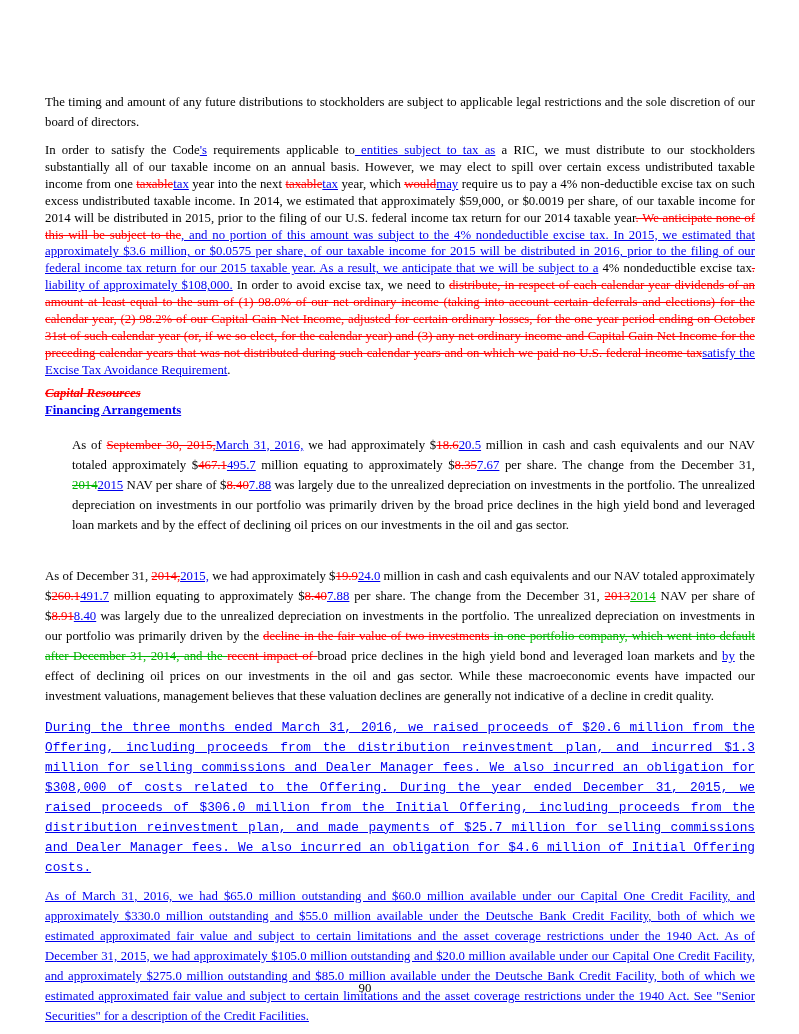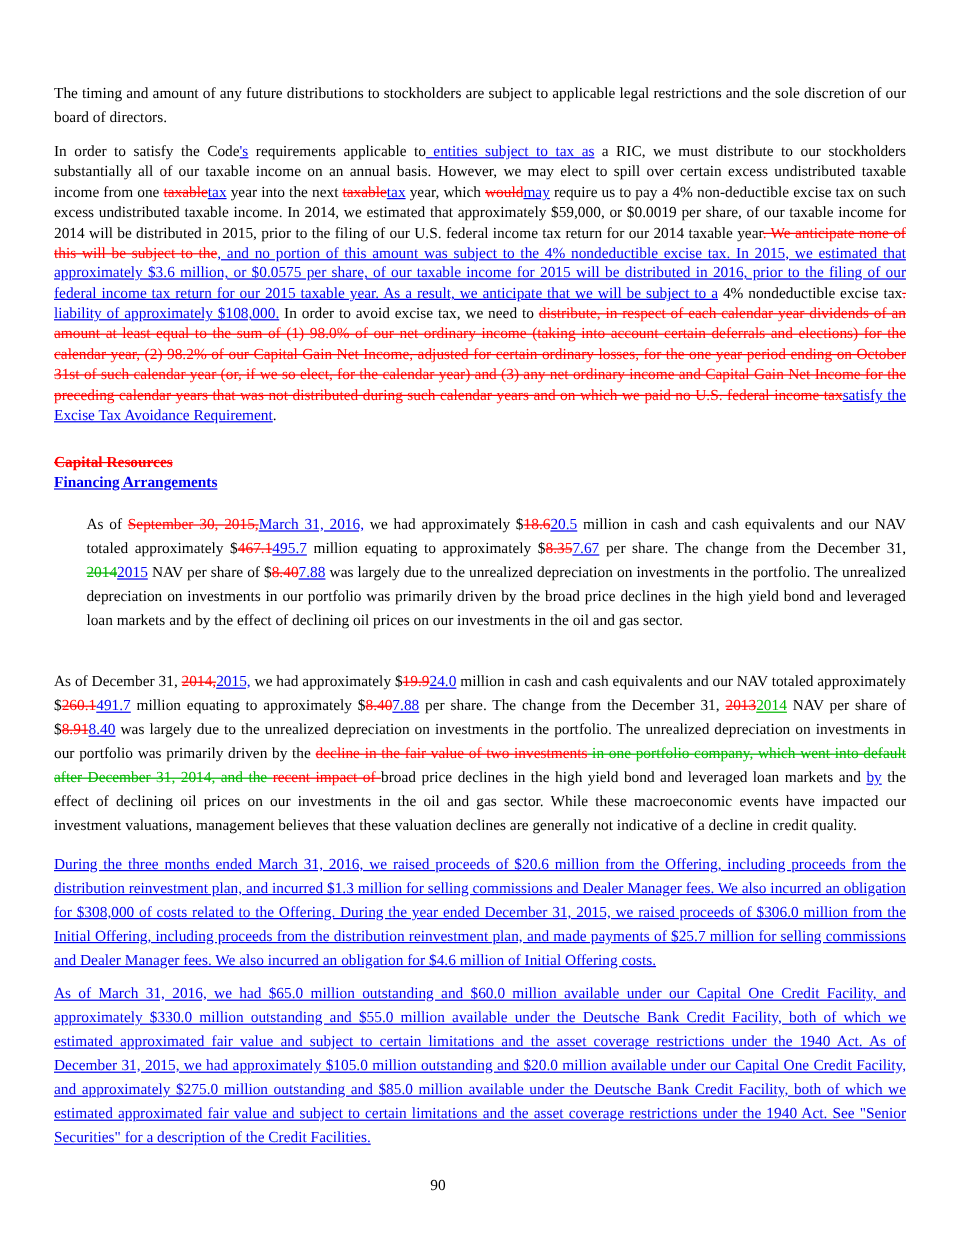--- a/index.html
+++ b/index.html
@@ -3,43 +3,43 @@
 <meta charset="utf-8">
 <style>
   * { margin:0; padding:0; box-sizing:border-box; }
   html, body { background:#ffffff; }
   body {
     width:799px; height:1034px; position:relative; overflow:hidden;
     font-family:"Liberation Serif","DejaVu Serif",serif;
     color:#000000;
     -webkit-font-smoothing:antialiased;
   }
-  .page { position:absolute; inset:0; padding:68px 44px 0 45px; }
+  .page { position:absolute; inset:0; padding:92px 44px 0 45px; }
   .para {
     font-size:12.8px;
     text-align:justify;
   }
   .para.loose { line-height:20px; }
   .para.tight { line-height:16.9px; }
   .mb-p1 { margin-bottom:10px; }
-  .mb-p2 { margin-bottom:22px; }
+  .mb-p2 { margin-bottom:6px; }
   .mb-h2 { margin-bottom:16px; }
   .mb-p3 { margin-bottom:12px;margin-left:27px; }
   .mb-p4 { margin-bottom:12px;margin-top:31px; }
-  .mb-p5 { margin-bottom:8px; }
+  .mb-p5 { margin-bottom:8px;font-family:Liberation Mono, monospace; }
   .heading {
     font-size:12.8px; line-height:17px; text-align:left;
   }
   
   .run.plain { color:#000000; }
   .run.del   { color:var(--deletion-red,#ff0000); text-decoration:line-through; }
   .run.ins   { color:var(--insertion-blue,#0000ee); text-decoration:underline; }
   .run.delg  { color:var(--revision-green,#00b400); text-decoration:line-through; }
   .run.insg  { color:var(--revision-green,#00b400); text-decoration:underline; }
-  .run.del-bi{ color:var(--deletion-red,#ff0000); text-decoration:line-through; font-weight:bold; }
+  .run.del-bi{ color:var(--deletion-red,#ff0000); text-decoration:line-through; font-weight:bold; font-style:italic; }
   .run.ins-b { color:var(--insertion-blue,#0000ee); text-decoration:underline; font-weight:bold; }
   .footer {
     position:absolute; top:980px; left:0; width:730px;
     text-align:center; font-size:12.8px; line-height:16px;
   }
 </style>
 </head>
 <body>
 
 <div class="page">

